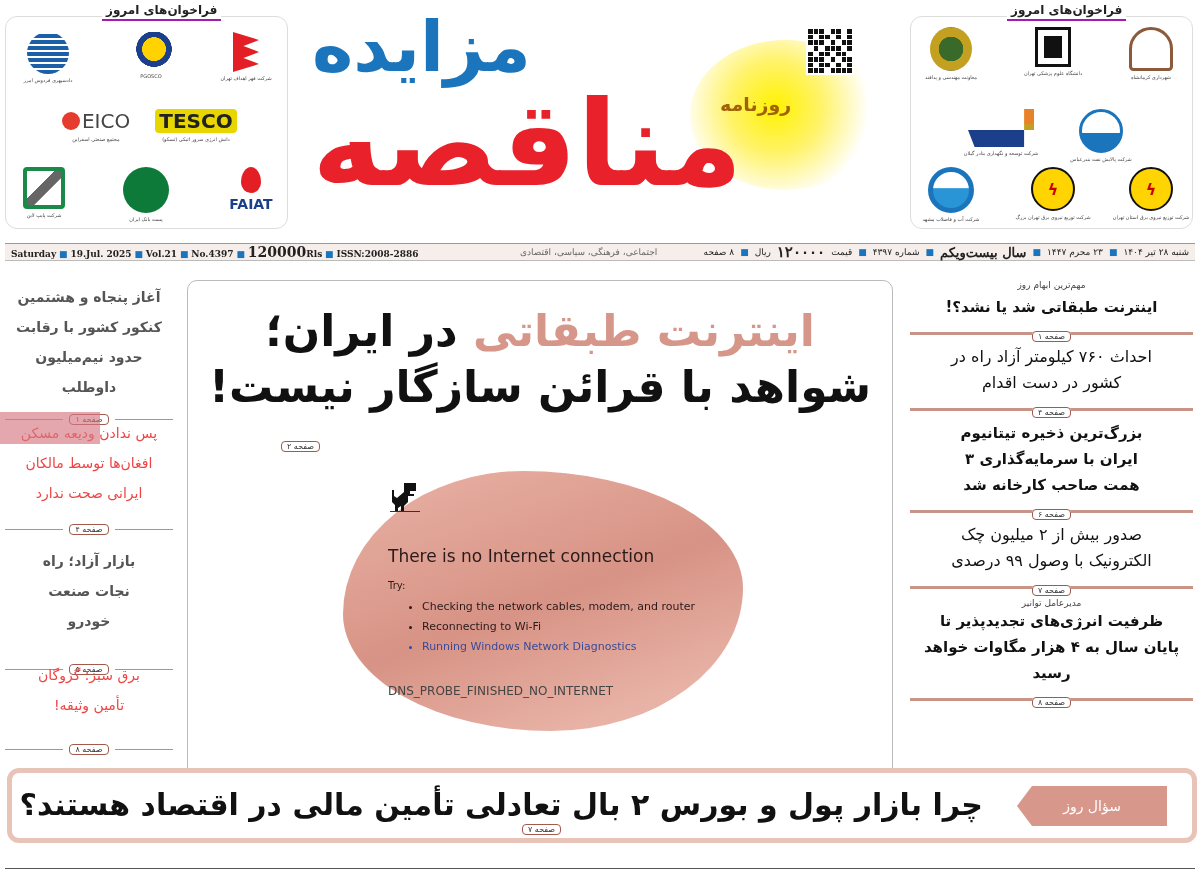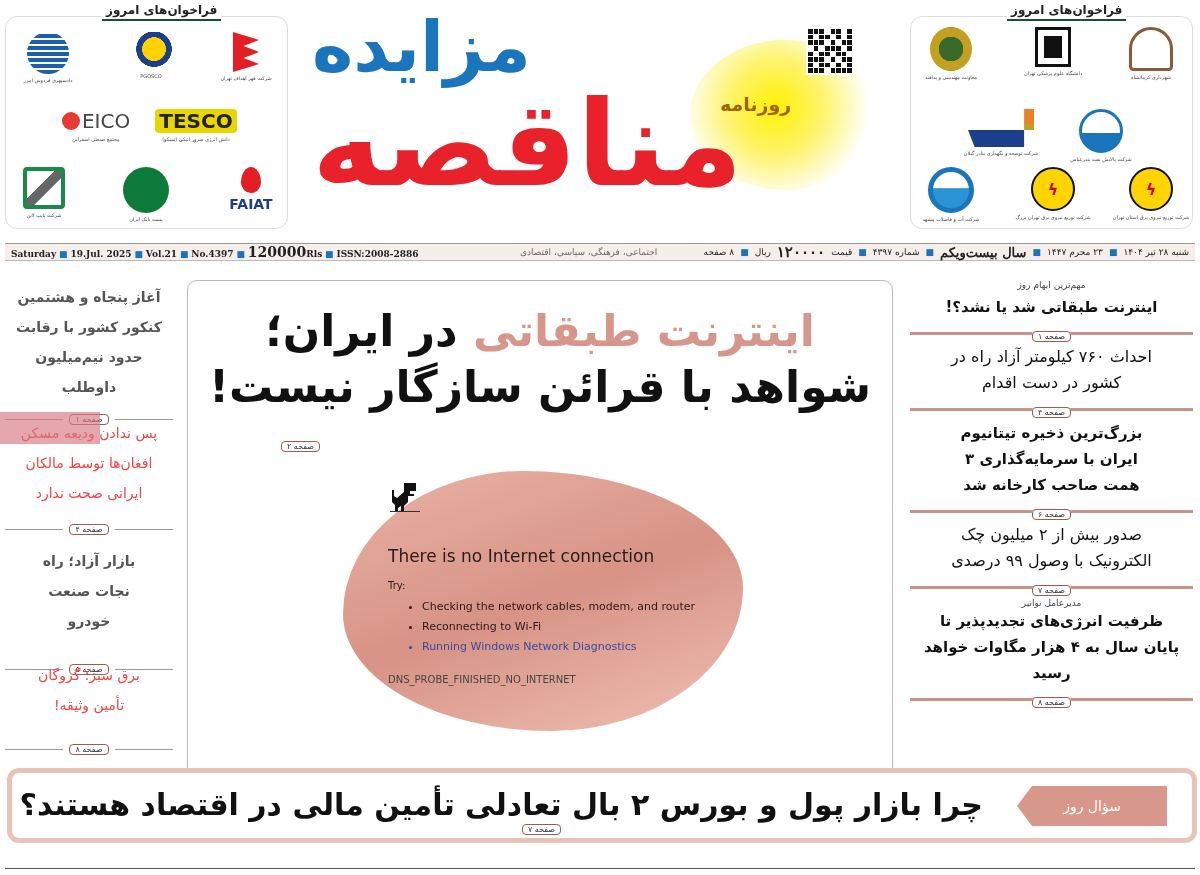--- a/index.html
+++ b/index.html
@@ -1,19 +1,19 @@
 <!DOCTYPE html>
 <html><head>
 <meta charset="utf-8">
 <style>
 *{box-sizing:border-box;margin:0;padding:0}
 body{width:1200px;height:875px;background:#fff;font-family:"DejaVu Sans",sans-serif;position:relative;overflow:hidden;color:#222}
 
 .panel{position:absolute;top:16px;width:283px;height:213px;border:1px solid #ddd;border-radius:12px;background:#fff}
-.panel-title{position:absolute;top:0;font-size:12px;font-weight:bold;color:#222;direction:rtl;padding:0 4px 2px;border-bottom:2px solid #14532d;background:#fff}
+.panel-title{position:absolute;top:0;font-size:12px;font-weight:bold;color:#222;direction:rtl;padding:0 4px 2px;border-bottom:2px solid #a21caf;background:#fff}
 .logo{position:absolute;display:flex;flex-direction:column;align-items:center;width:80px}
 .logo .mark{display:flex;align-items:center;justify-content:center}
 .logo .cap{font-size:5px;color:#444;margin-top:3px;direction:rtl;white-space:nowrap}
 
 .brand-red{position:absolute;left:312px;top:85px;font-size:118px;font-weight:bold;color:#e8212a;direction:rtl;line-height:1;letter-spacing:-4px;font-family:"DejaVu Sans",sans-serif}
 .brand-blue{position:absolute;left:312px;top:12px;font-size:70px;font-weight:bold;color:#1b75bc;direction:rtl;line-height:1;font-family:"DejaVu Sans",sans-serif}
 .sun{position:absolute;left:690px;top:40px;width:190px;height:150px;border-radius:50%;background:radial-gradient(circle at 45% 45%,#fff200 0%,#fff36b 35%,rgba(255,255,255,0) 70%)}
 .rooznameh{position:absolute;left:720px;top:93px;font-size:19px;font-weight:bold;color:#a16207;direction:rtl}
 .qr{position:absolute;left:806px;top:27px;width:48px;height:48px;background:#fff;display:grid;grid-template-columns:repeat(8,1fr);gap:1px;padding:2px}
 .qr span{background:#111}
@@ -38,21 +38,21 @@
 .headline{position:absolute;left:0;right:0;top:22px;text-align:center;direction:rtl;font-weight:bold;font-size:44px;line-height:56px;color:#111}
 .headline .pink{color:#d6968a}
 .hpill{position:absolute;left:93px;top:160px}
 .blob{position:absolute;left:155px;top:190px;width:400px;height:260px;background:linear-gradient(160deg,#e9b3a6 0%,#d79385 50%,#efc0b4 100%);border-radius:45% 55% 48% 52%/55% 45% 55% 45%}
 .err{position:absolute;left:200px;top:205px;width:330px;font-family:"DejaVu Sans",sans-serif;color:#2a1a1a}
 .err h2{font-size:17px;font-weight:normal;margin-top:60px}
 .err .try{font-size:10px;margin-top:14px}
 .err ul{font-size:11px;margin:6px 0 0 34px}
 .err li{line-height:20px}
 .err li.link{color:#3a4a9a}
-.err .code{font-size:10px;margin-top:17px;color:#444}
+.err .code{font-size:12px;margin-top:27px;color:#444}
 .dino{position:absolute;left:202px;top:200px;width:30px;height:32px}
 
 .rcol{position:absolute;left:910px;top:278px;width:283px;text-align:center;direction:rtl}
 .rkicker{font-size:9px;color:#444;margin-top:2px}
 .rtitle{font-size:15px;line-height:26px;font-weight:bold;color:#111}
 .rtitle.light{font-weight:normal;font-size:16px}
 .rref{position:relative;height:12px;margin:4px 0 8px}
 .rref .line{position:absolute;left:0;right:0;top:8px;height:3px;background:#c99488}
 .rref .pill{position:relative;z-index:1}
 

